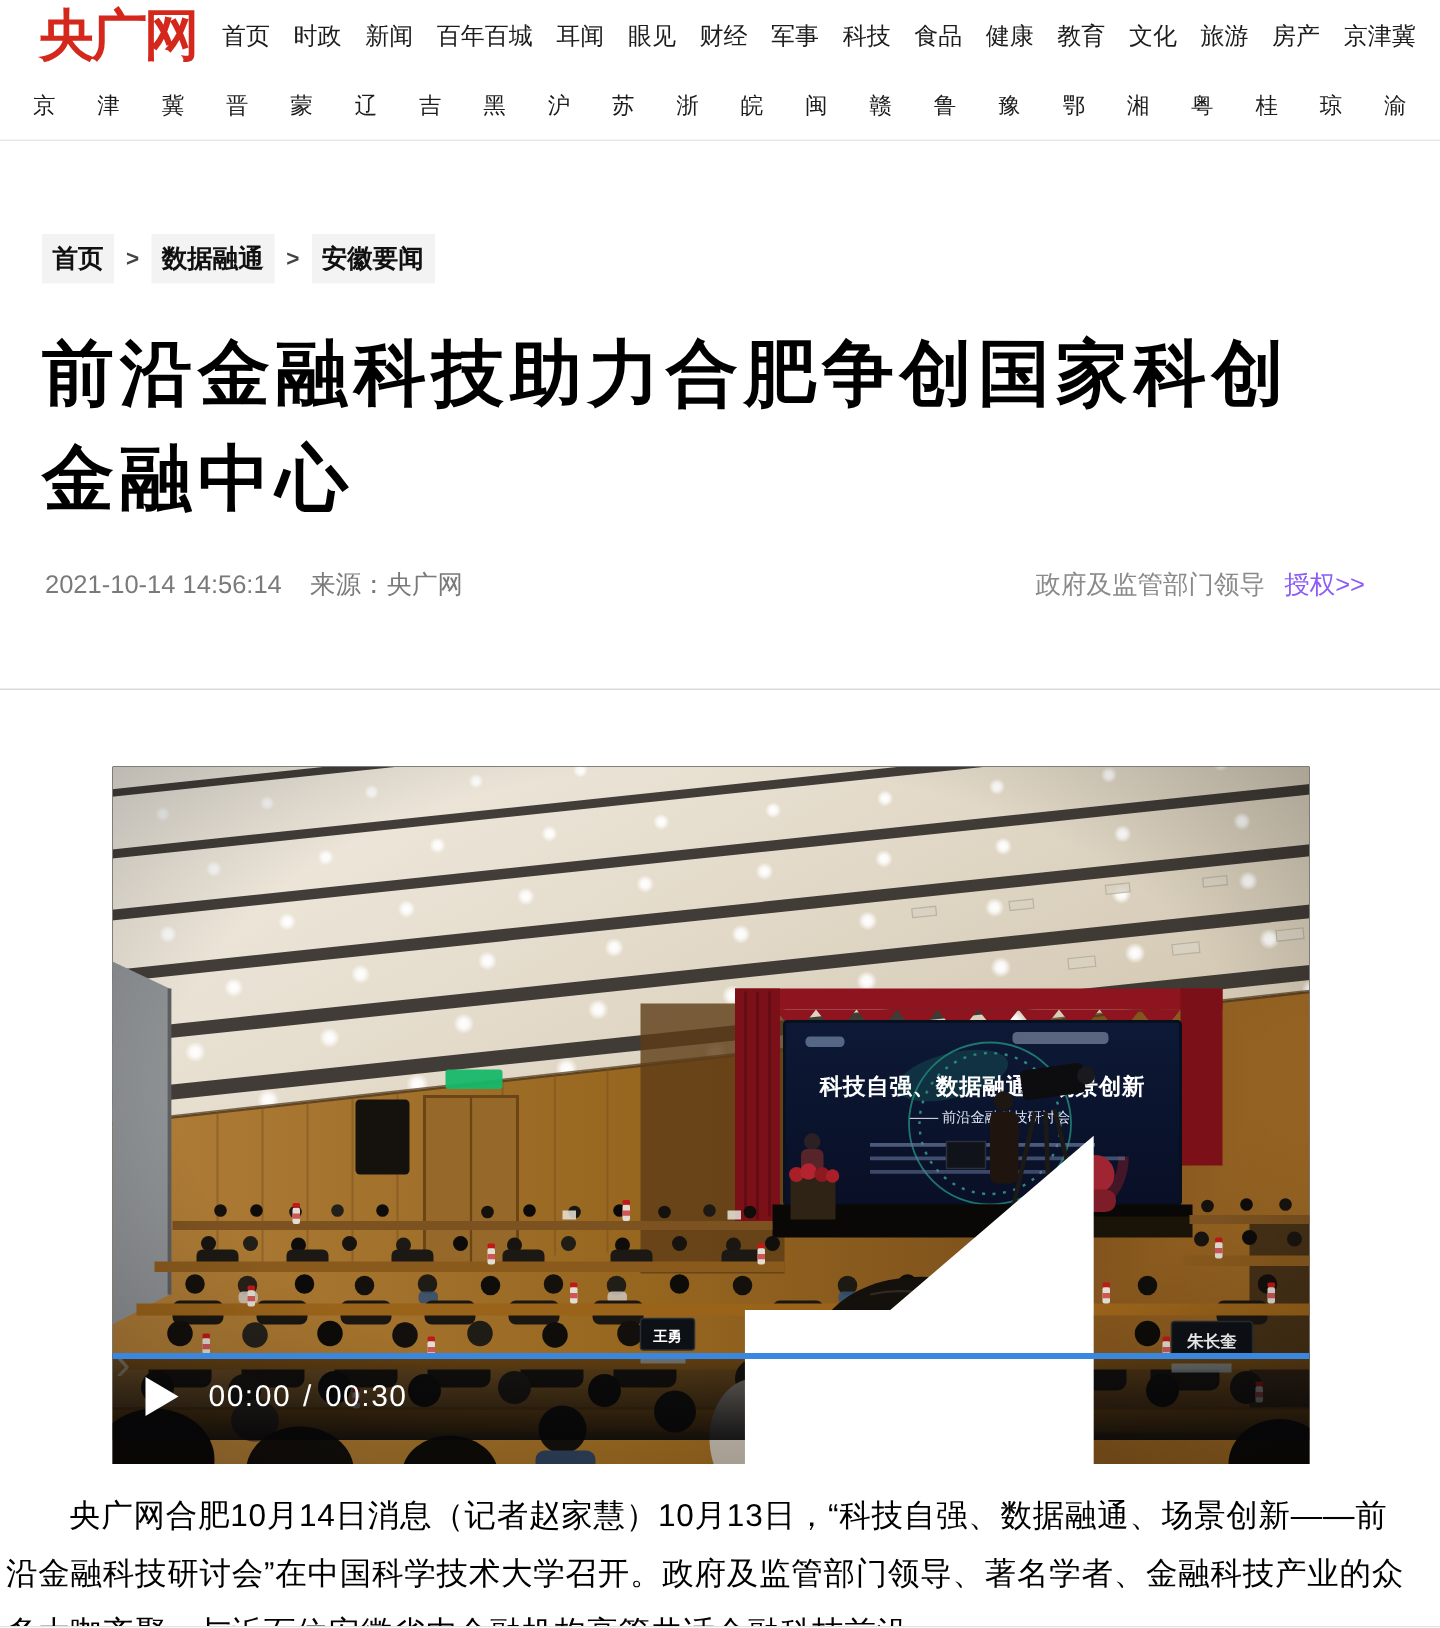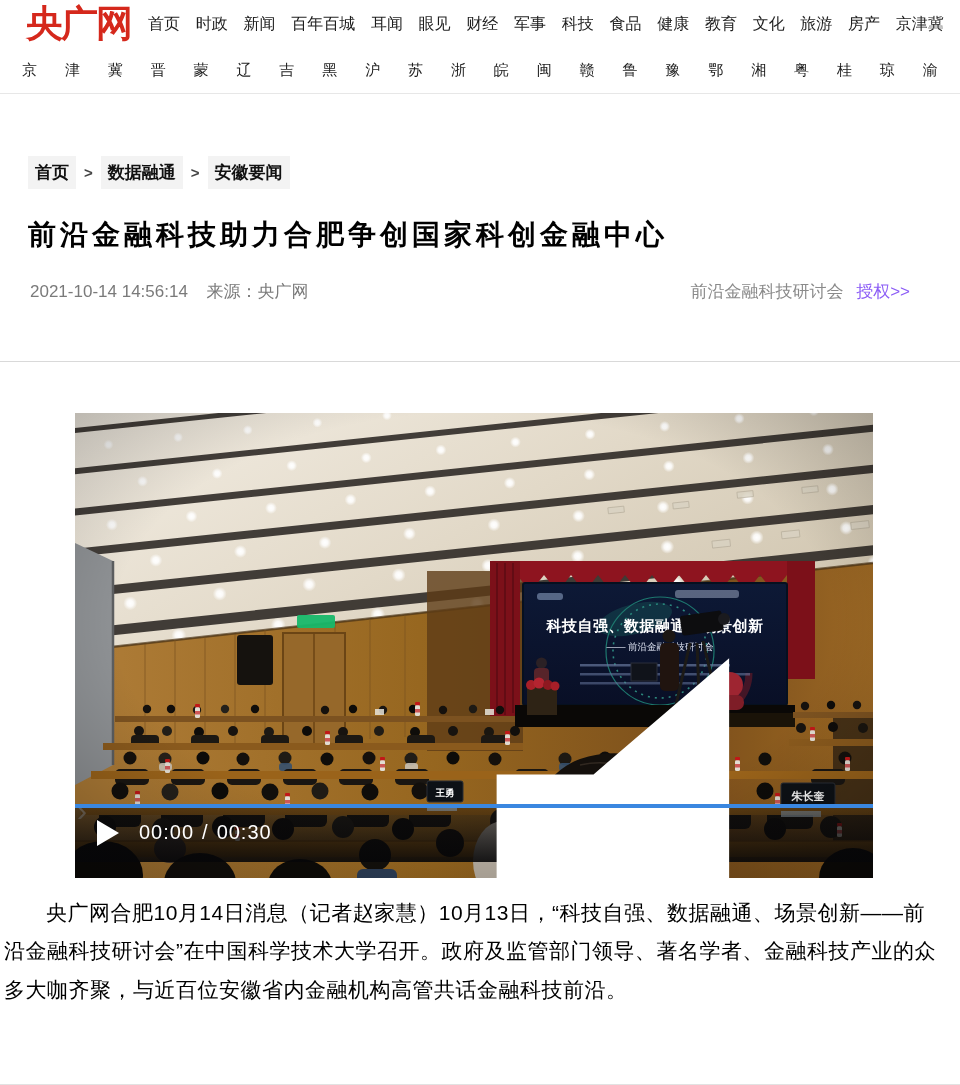--- a/index.html
+++ b/index.html
@@ -15,21 +15,21 @@
   .navitem{font-size:16px;color:#1d1d1d;font-weight:500;cursor:pointer;white-space:nowrap;}
   
   .regions{height:45px;display:flex;justify-content:space-between;align-items:center;
            padding:0 22px;border-bottom:1px solid #e7e7e7;}
   .regionitem{font-size:15px;color:#1d1d1d;font-weight:500;cursor:pointer;}
   
   .breadcrumb{margin:62px 0 0 28px;display:flex;align-items:center;}
   .crumb{background:#f3f3f3;padding:5px 7px;font-size:17px;font-weight:700;color:#111;cursor:pointer;}
   .crumb-sep{margin:0 8px;color:#444;font-weight:700;font-size:15px;}
   
-  .title{margin:26px 30px 0 28px;max-width:860px;font-size:28px;line-height:1.45;font-weight:700;
+  .title{margin:26px 30px 0 28px;max-width:860px;font-size:48px;line-height:1.45;font-weight:700;
          color:#000;letter-spacing:4px;}
   .meta{margin:24px 50px 0 30px;display:flex;justify-content:space-between;align-items:center;}
   .meta-left{color:#7a7a7a;font-size:17px;}
   .meta-left .src{margin-left:14px;}
   .meta-right{font-size:17px;color:#8a8a8a;}
   .meta-right .lic{color:#8b5cf6;font-weight:400;margin-left:8px;cursor:pointer;}
   .divider{margin-top:58px;border-bottom:1px solid #d9d9d9;}
   
   .video{position:relative;width:798px;height:465px;margin:51px 0 0 75px;background:#14110e;overflow:hidden;}
   .video svg{display:block;width:798px;height:465px;}
@@ -110,21 +110,21 @@
     <span class="crumb">安徽要闻</span>
   </div>
 
   <h1 class="title">前沿金融科技助力合肥争创国家科创金融中心</h1>
   <div class="meta">
     <div class="meta-left">
       <span>2021-10-14 14:56:14</span>
       <span class="src">来源：央广网</span>
     </div>
     <div class="meta-right">
-      <span>前沿金融科技研讨会</span>
+      <span>政府及监管部门领导</span>
       <span class="lic">授权&gt;&gt;</span>
     </div>
   </div>
   <div class="divider"></div>
 
   <div class="video">
     <svg viewBox="0 0 798 465" preserveAspectRatio="none">
       <defs>
         <linearGradient id="ceilGrad" x1="0" y1="0" x2="1" y2="0.6">
           <stop offset="0" stop-color="#f5f0e7"></stop>

